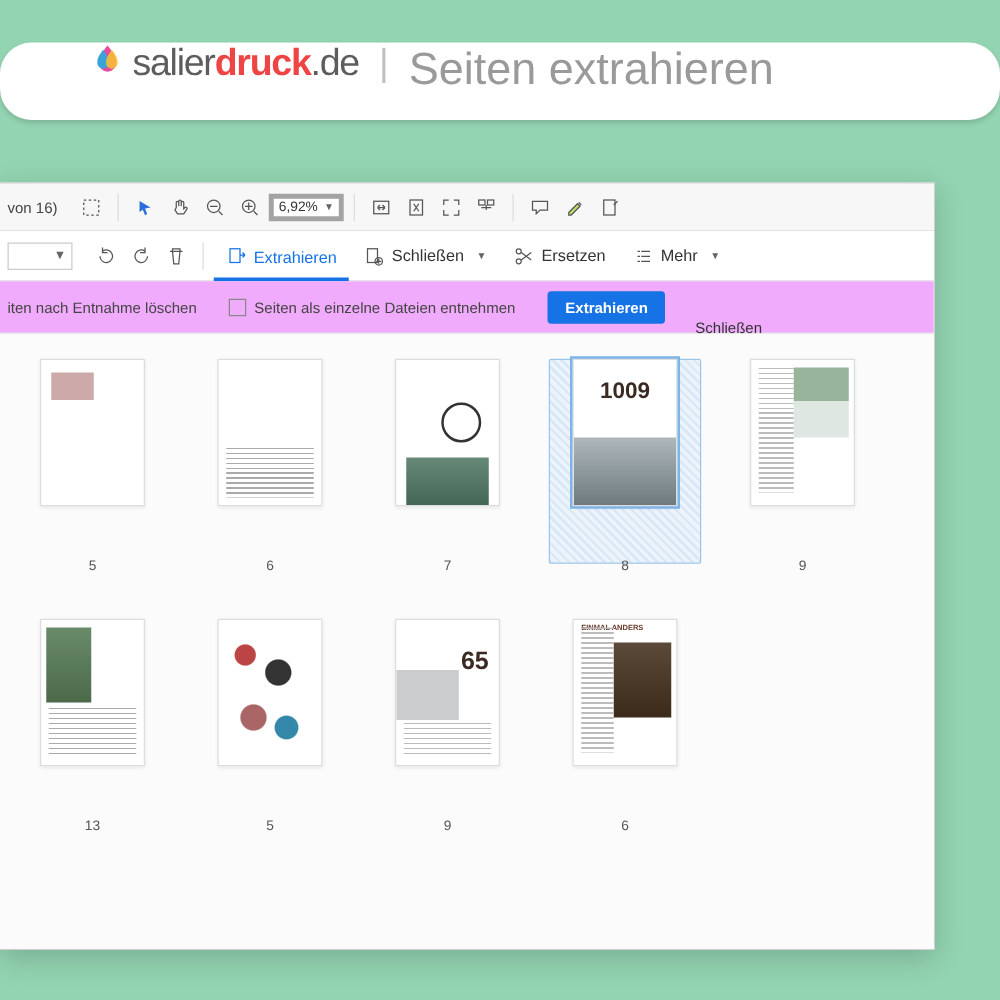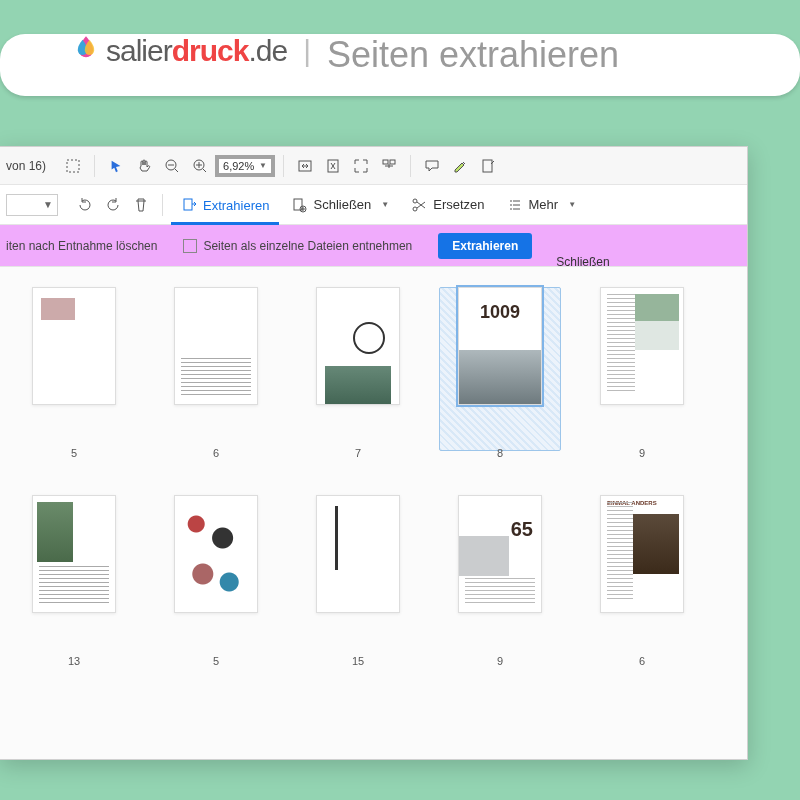--- a/index.html
+++ b/index.html
@@ -360,24 +360,20 @@
     <div class="thumbs-row">
       <div class="thumb">
         <div class="page pg13"></div>
           <div class="num">13</div>
       </div>
       <div class="thumb">
         <div class="page pg14"></div>
           <div class="num">5</div>
       </div>
       <div class="thumb">
-        <div class="page pg15"></div>
-          <div class="num">15</div>
-      </div>
-      <div class="thumb">
         <div class="page pg16">
             <div class="big">65</div>
           </div>
         <div class="num">9</div>
       </div>
       <div class="thumb">
         <div class="page pg17">
             <div class="hdr">EINMAL ANDERS</div>
           </div>
         <div class="num">6</div>

